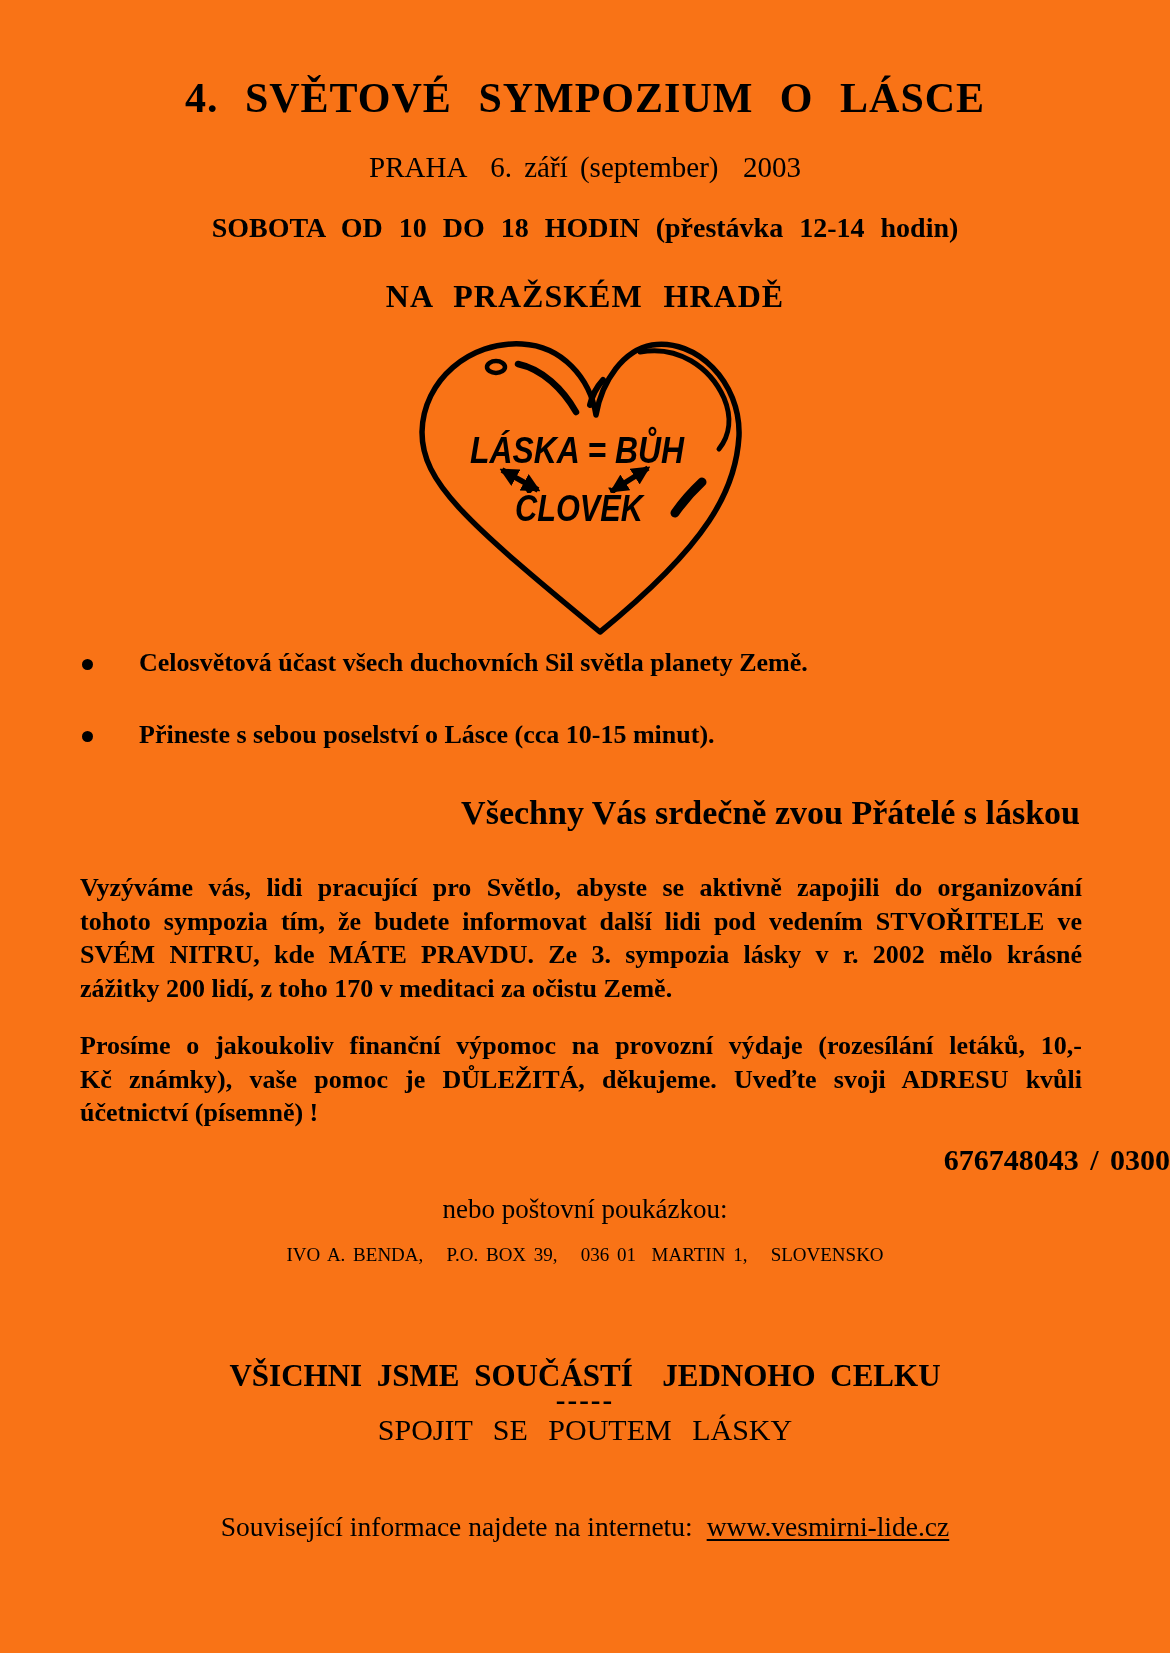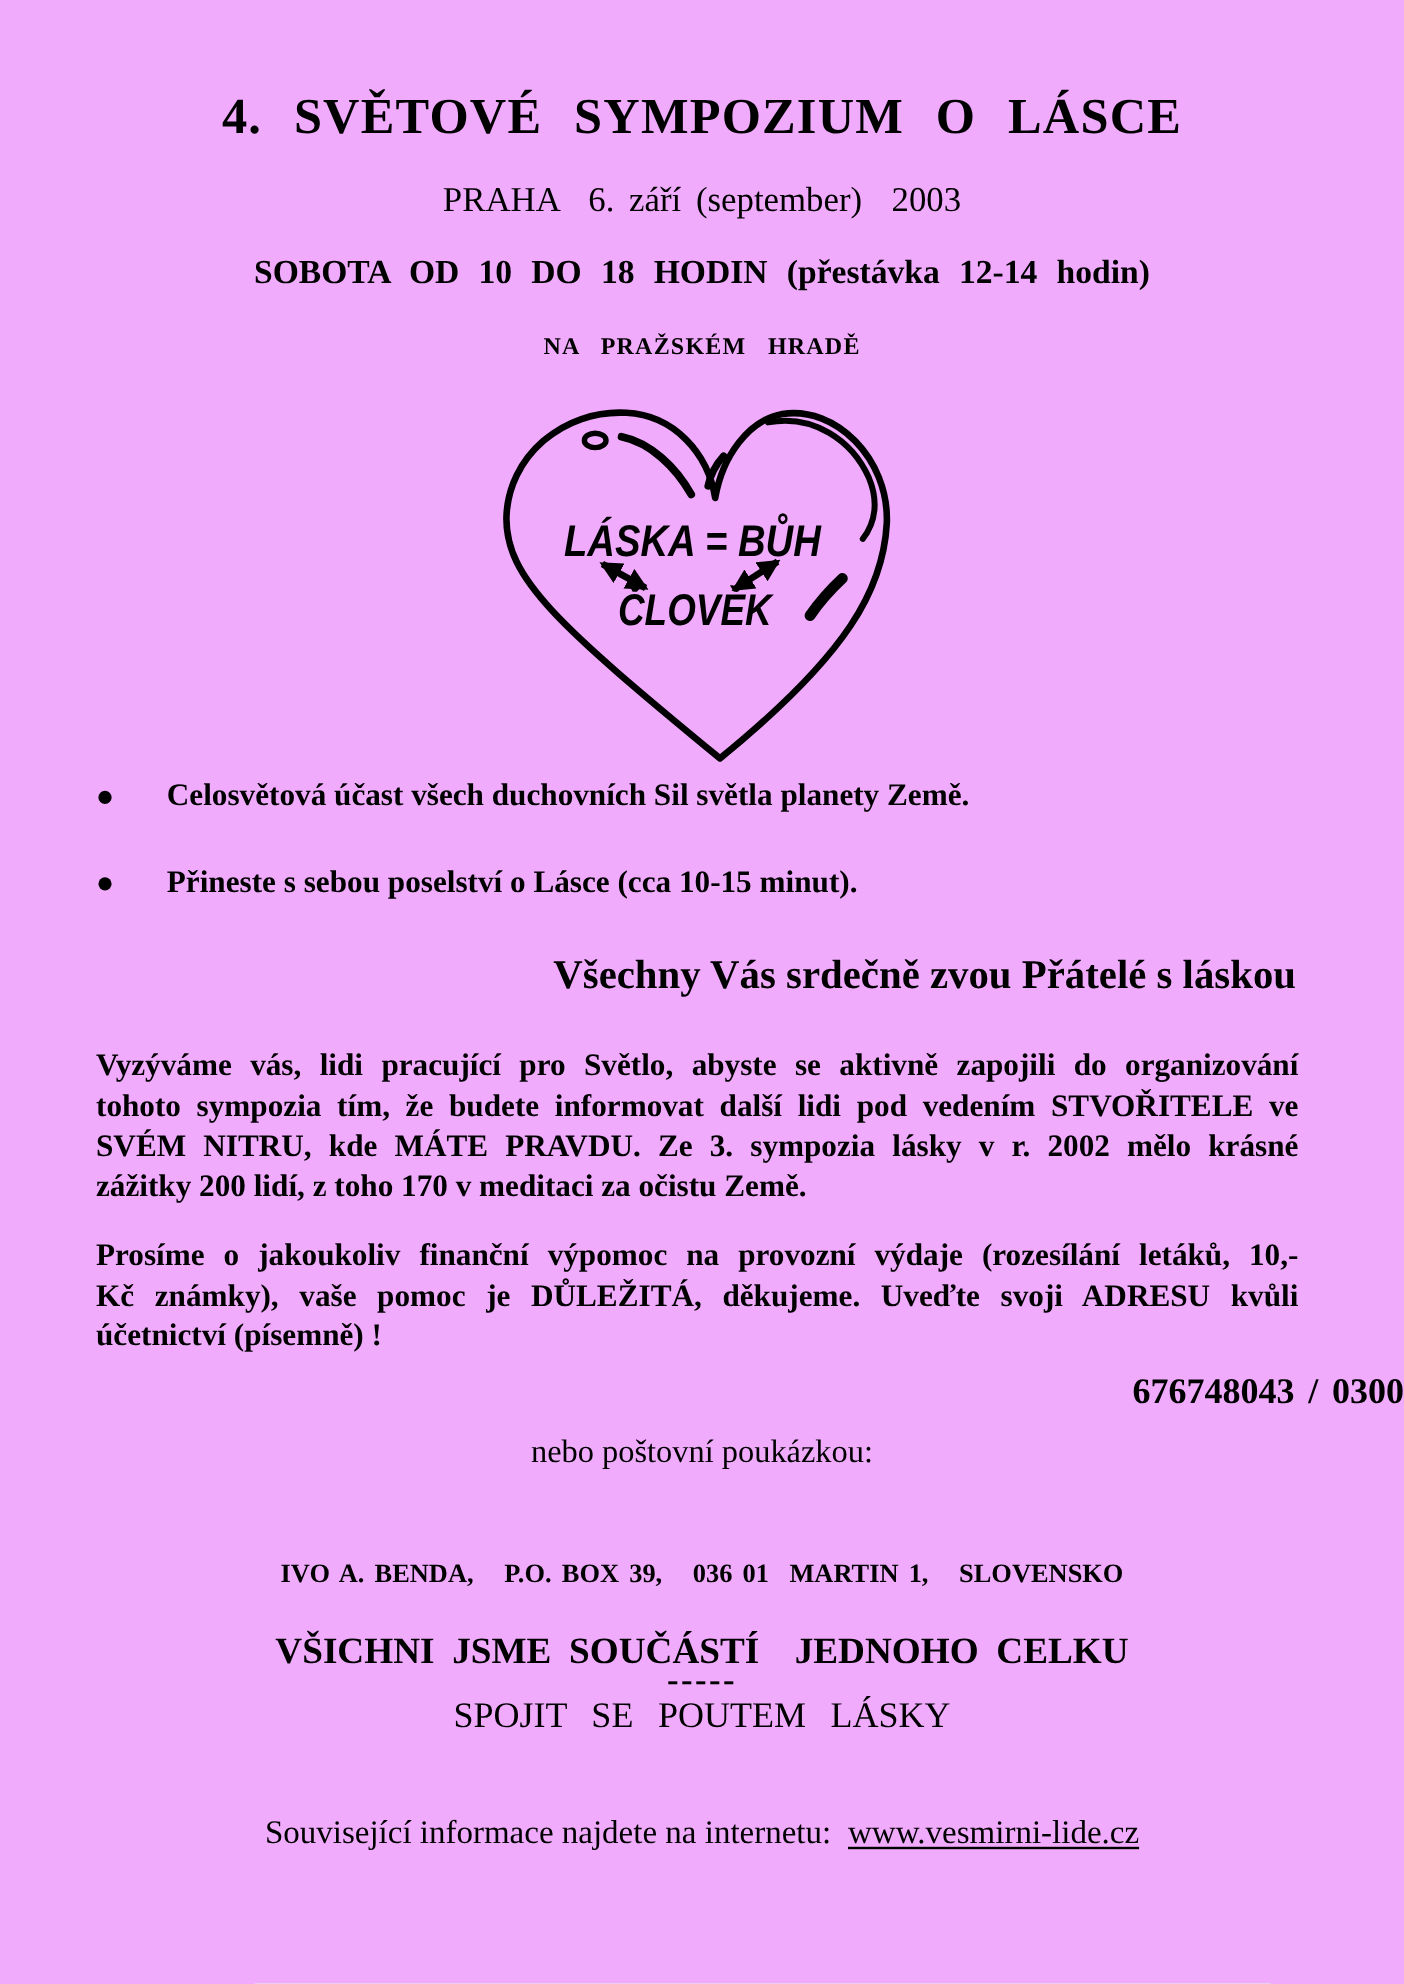--- a/index.html
+++ b/index.html
@@ -2,21 +2,21 @@
 <html><head>
 <meta charset="utf-8">
 <style>
   * { margin: 0; padding: 0; box-sizing: border-box; }
   html, body { background: #e8e8e8; }
   .page {
     position: relative;
     width: 1170px;
     height: 1653px;
     margin: 0 auto;
-    background: #f0abfc;
+    background: #f97316;
     color: #000000;
     font-family: "Liberation Serif", serif;
     overflow: hidden;
   }
   .abs { position: absolute; left: 80px; width: 1002px; }
   .full { position: absolute; left: 0; width: 1170px; }
   .center { text-align: center; }
   .right { text-align: right; }
 
   .title {
@@ -33,21 +33,21 @@
     word-spacing: 5px;
   }
   .time-line {
     top: 212px;
     font-size: 28px;
     font-weight: bold;
     word-spacing: 9px;
   }
   .venue-line {
     top: 278px;
-    font-size: 20px;
+    font-size: 32px;
     font-weight: bold;
     letter-spacing: 1px;
     word-spacing: 12px;
   }
 
   .heart-wrap {
     position: absolute;
     left: 410px;
     top: 336px;
     width: 336px;
@@ -101,23 +101,23 @@
     font-size: 30px;
     font-weight: bold;
     word-spacing: 4px;
     text-align: right;
   }
   .postal {
     top: 1194px;
     font-size: 27px;
   }
   .address {
-    top: 1298px;
-    font-size: 22px;
-    font-weight: bold;
+    top: 1244px;
+    font-size: 19px;
+    font-weight: normal;
     white-space: pre-wrap;
     word-spacing: 3px;
   }
 
   .slogan-1 {
     top: 1358px;
     font-size: 31px;
     font-weight: bold;
     word-spacing: 7px;
     white-space: pre-wrap;

